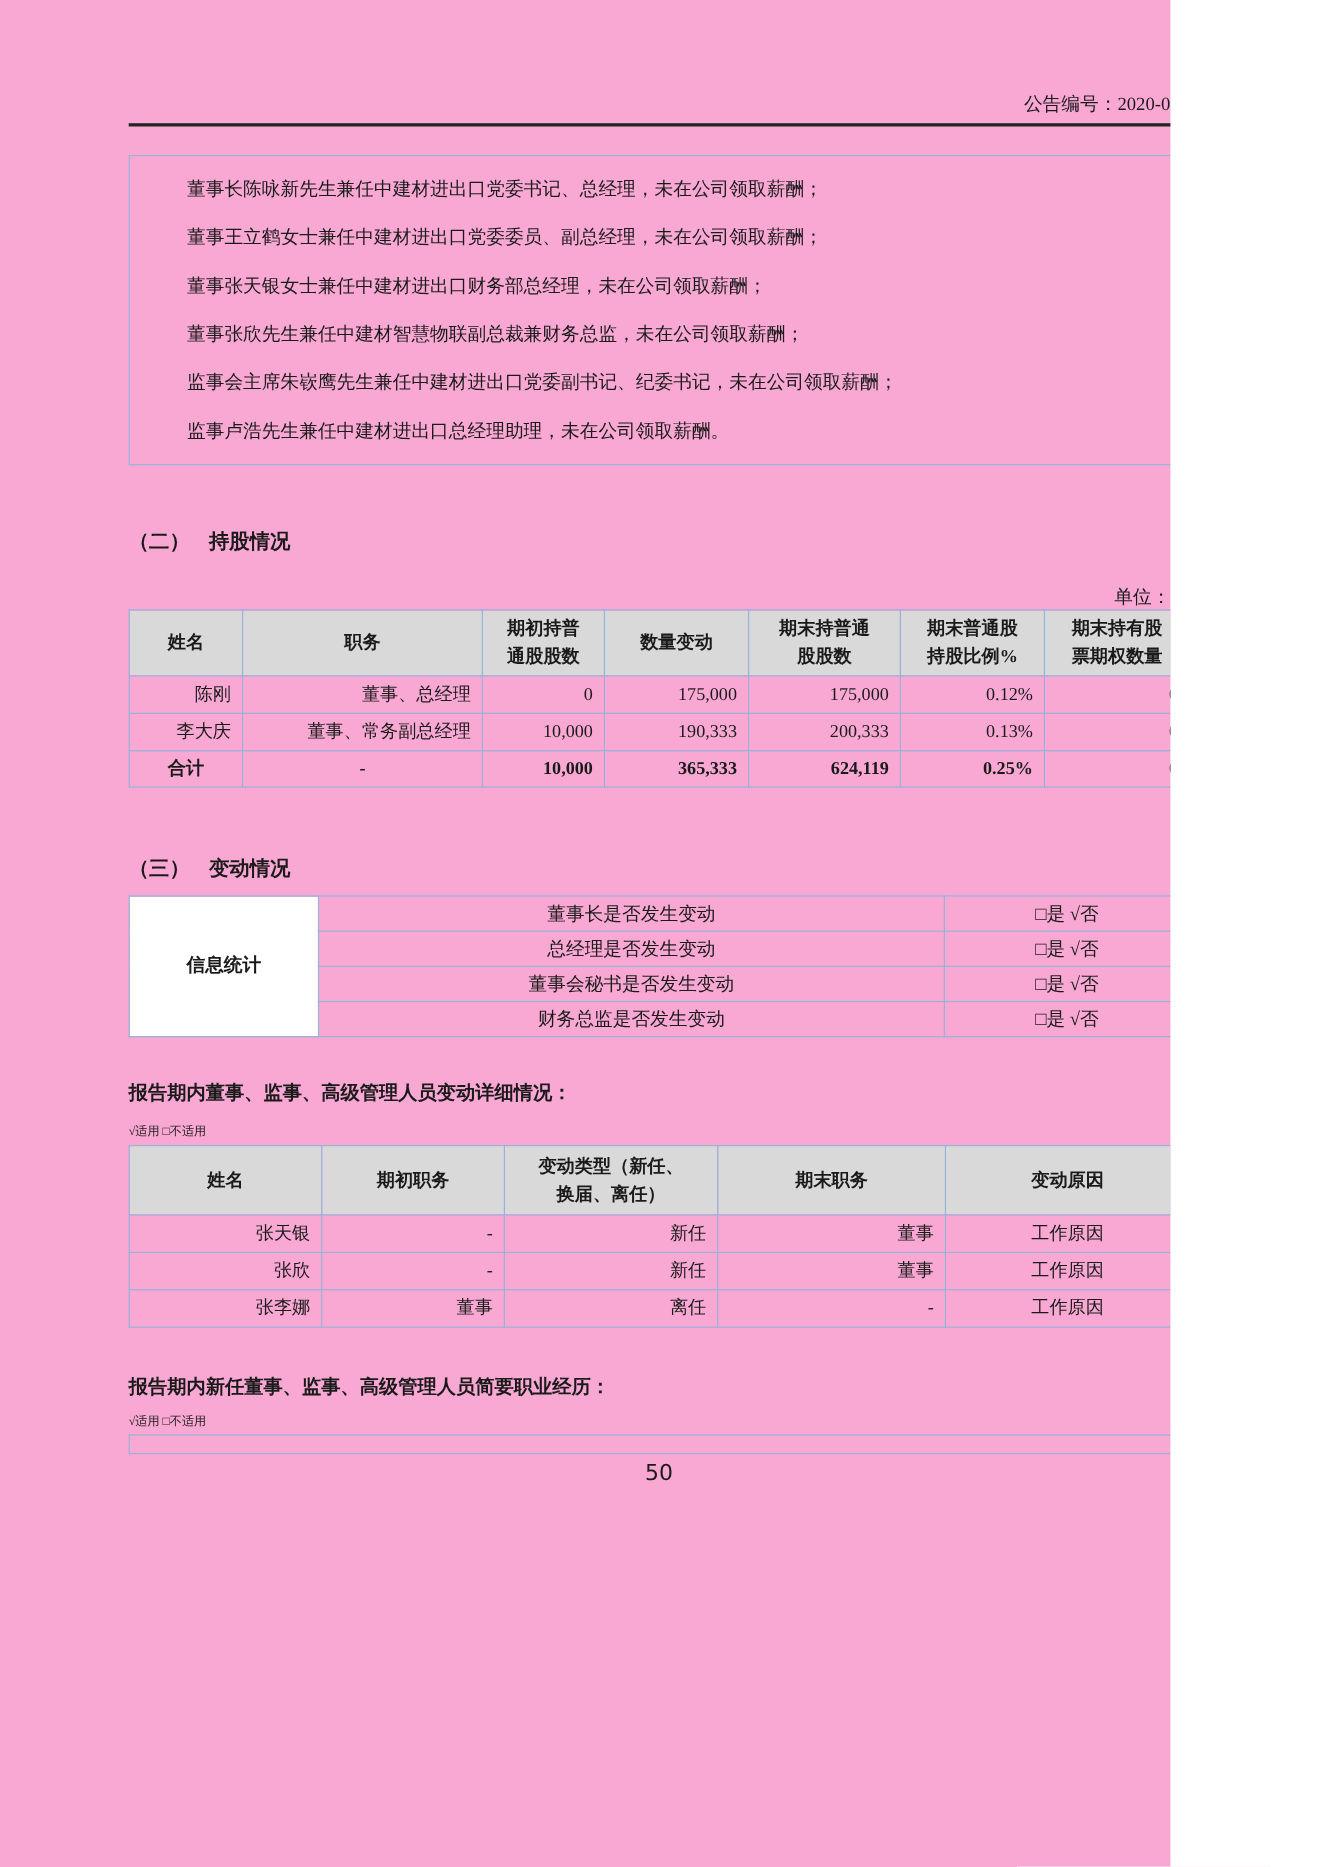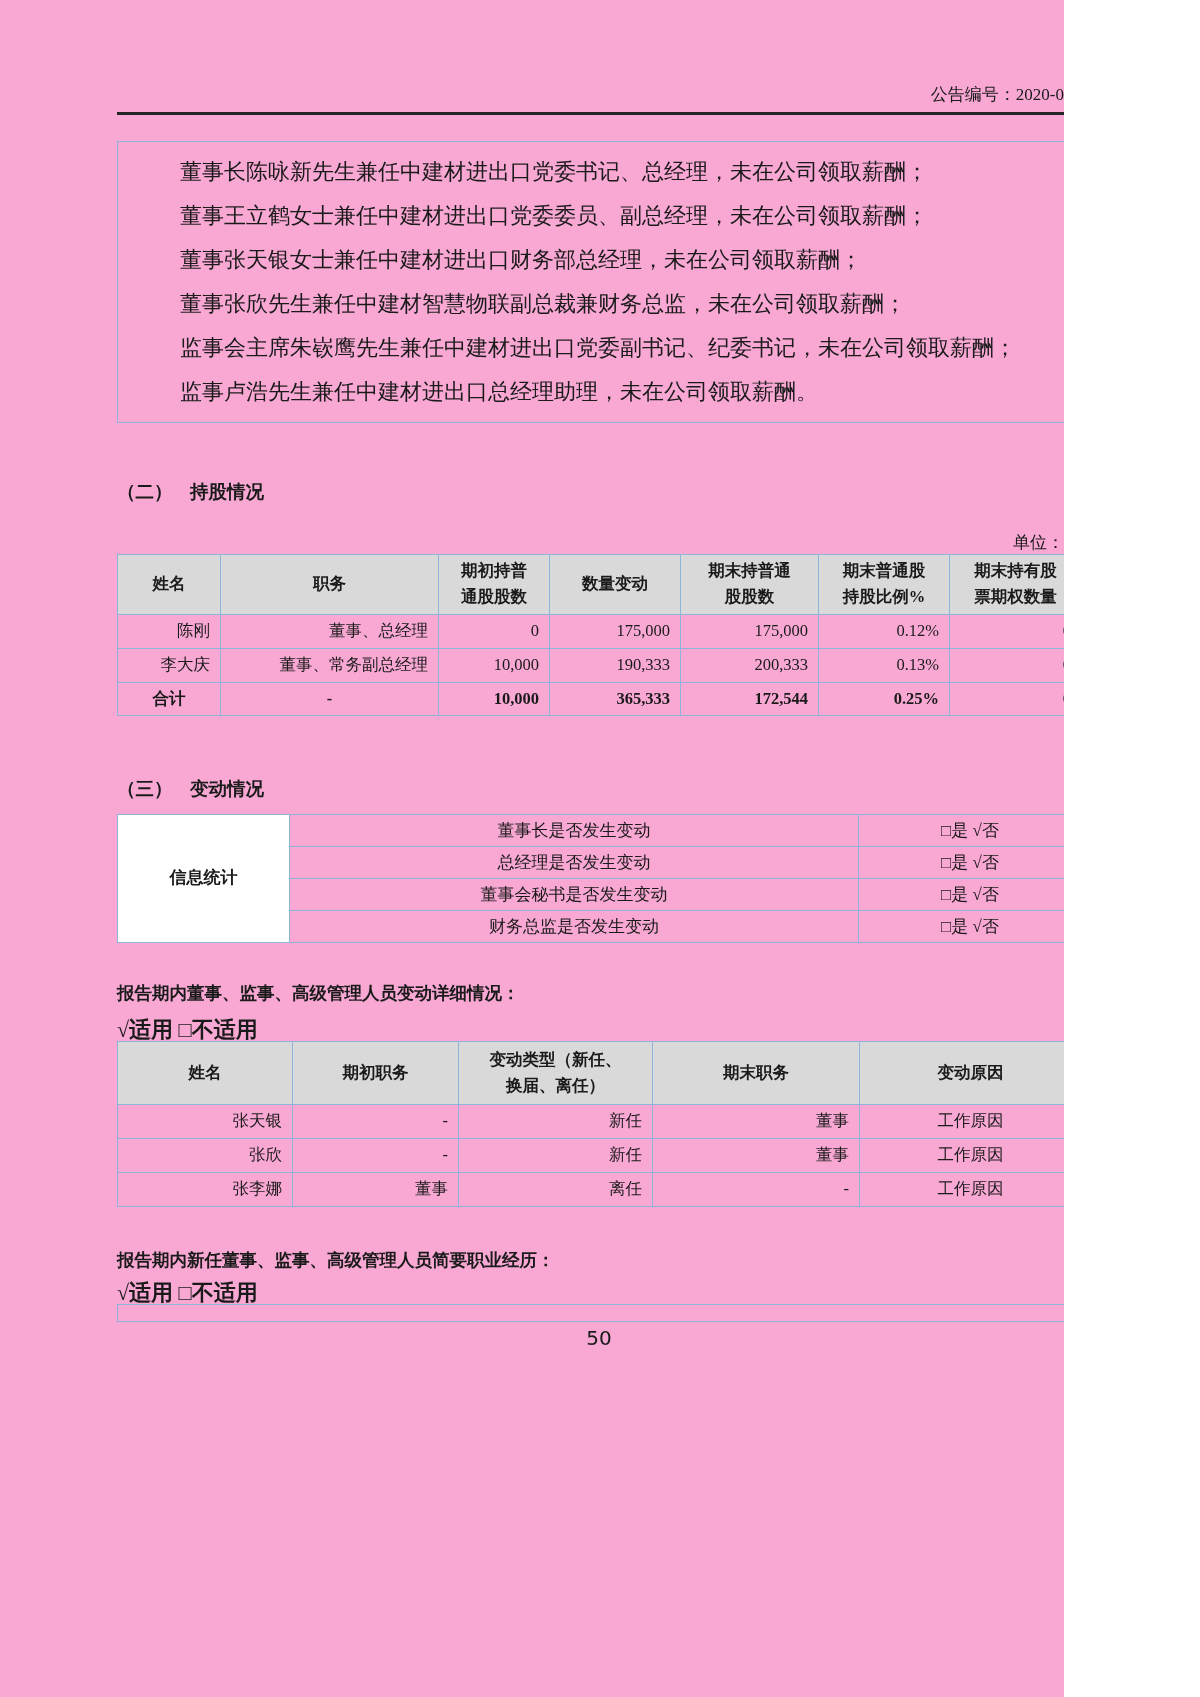--- a/index.html
+++ b/index.html
@@ -26,21 +26,21 @@
     margin-top:4px;
   }
 
   .blue-box{
     border:1px solid #8db4d9;
     margin-top:26px;
     padding:8px 18px;
   }
   .blue-box p{
     margin:0;
-    font-size:22px;
+    font-size:17px;
     line-height:44px;
     text-indent:2em;
   }
 
   .section-heading{
     display:flex;
     margin-top:57px;
     font-family:"Liberation Sans","DejaVu Sans",sans-serif;
     font-weight:700;
     font-size:18.5px;
@@ -89,22 +89,22 @@
   .bold-heading{
     margin-top:38px;
     font-family:Liberation Sans, sans-serif;
     font-weight:700;
     font-size:17.5px;
     height:24px;line-height:24px;
   }
   .bold-heading.second{margin-top:41px;}
   .applicable{
     margin-top:13px;
-    font-size:22px;
-    height:23px;line-height:23px;font-weight:bold;
+    font-size:11px;
+    height:23px;line-height:23px;
   }
   .applicable.second{margin-top:9px;}
 
   .t-changes th{height:62px;}
   .t-changes td{height:33px;}
   .t-changes td.al{padding-left:13px;}
 
   .career-box{
     border:1px solid #8db4d9;
     margin-top:0;
@@ -196,21 +196,21 @@
         <td class="ar">190,333</td>
         <td class="ar">200,333</td>
         <td class="ar">0.13%</td>
         <td class="ar">0</td>
       </tr>
       <tr class="total-row">
         <td class="ac">合计</td>
         <td class="ac">-</td>
         <td class="ar">10,000</td>
         <td class="ar">365,333</td>
-        <td class="ar">172,544</td>
+        <td class="ar">624,119</td>
         <td class="ar">0.25%</td>
         <td class="ar">0</td>
       </tr>
     </tbody>
       </table>
 
     <div class="section-heading gap-sec3">
       <span class="sec-no">（三）</span>
       <span>变动情况</span>
     </div>

